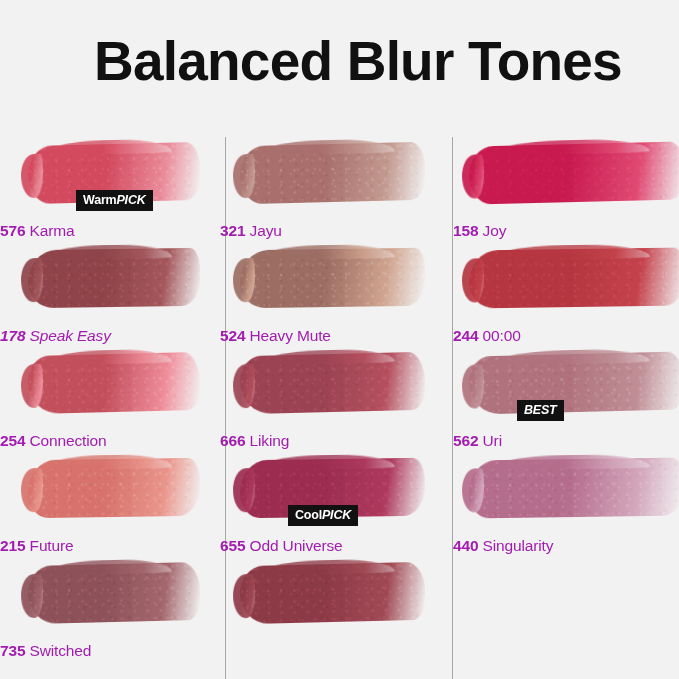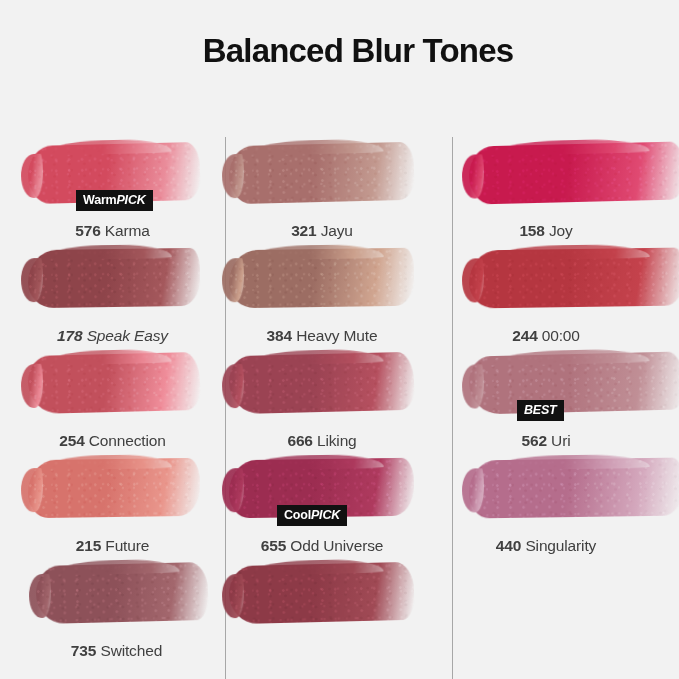--- a/index.html
+++ b/index.html
@@ -10,39 +10,39 @@
     overflow:hidden;
     position:relative;
     -webkit-font-smoothing:antialiased;
   }
   #page{position:absolute;inset:0;}
 
   
   .header{position:absolute;left:0;right:0;top:0;height:120px;text-align:center;}
   .title{
     position:absolute;left:0;right:0;top:34px;
-    font-size:33px;font-weight:bold;color:#111;
+    font-size:55px;font-weight:bold;color:#111;
     letter-spacing:-0.8px;line-height:1;padding-left:37px;
   }
   .subtitle{
     position:absolute;left:0;right:0;top:88px;
     font-size:14.5px;font-weight:400;color:#2b2b2b;
     letter-spacing:-0.1px;
   }
 
   
   .divider{position:absolute;top:137px;bottom:0;width:1px;background:#8d8d8d;opacity:.75;}
   .divider.d1{left:225px;}
   .divider.d2{left:452px;}
 
   
   .cols{position:absolute;left:0;right:0;top:120px;bottom:0;}
   .col{position:absolute;top:0;bottom:0;}
   .col.c1{left:0;width:225px;}
-  .col.c2{left:209px;width:226px;}
+  .col.c2{left:220px;width:226px;}
   .col.c3{left:453px;width:226px;}
 
   .cell{position:absolute;left:0;right:0;}
   .swatch-wrap{position:relative;width:100%;height:72px;}
 
   
   .sw{
     position:absolute;
     top:6px;height:58px;
     border-radius:26px 10px 12px 20px / 30px 26px 24px 28px;
@@ -71,22 +71,22 @@
       radial-gradient(circle at 77% 58%, rgba(0,0,0,.07) 0 1px, transparent 1.8px),
       radial-gradient(circle at 30% 80%, rgba(0,0,0,.06) 0 1px, transparent 1.8px);
     background-size:13px 11px,17px 15px,11px 13px,15px 12px,19px 14px;
     pointer-events:none;
     mix-blend-mode:overlay;
   }
 
   
   .label{
     position:absolute;left:0;right:0;
-    text-align:center;
-    font-size:15.5px;color:#404040;
+    text-align:left;
+    font-size:15.5px;color:#a21caf;
     letter-spacing:-0.15px;
     white-space:nowrap;
   }
   .label .num{font-weight:bold;}
   .label .name{font-weight:400;}
 
   
   .badge{
     position:absolute;
     background:#111;color:#fff;
@@ -138,21 +138,21 @@
           <div class="label" style="top: 84px;"><span class="num">254</span><span class="name"> Connection</span></div>
         </div>
         <div class="cell" style="top: 333px; height: 100px;">
           <div class="swatch-wrap">
             <div class="sw" style="left: 28px; width: 172px; background: linear-gradient(100deg, rgb(215, 115, 108) 0%, rgb(215, 115, 108) 46%, rgb(233, 150, 140) 78%, rgba(242, 242, 242, 0.55) 99%); border-radius: 28px 12px 22px 20px / 32px 24px 30px; transform: rotate(-0.8deg);">
               <div class="grain"></div>
             </div>
           </div>
           <div class="label" style="top: 84px;"><span class="num">215</span><span class="name"> Future</span></div>
         </div>
-        <div class="cell" style="top: 438px; height: 100px; margin-left: 8px;">
+        <div class="cell" style="top: 438px; height: 100px;">
           <div class="swatch-wrap">
             <div class="sw" style="left: 28px; width: 172px; background: linear-gradient(100deg, rgb(141, 81, 89) 0%, rgb(141, 81, 89) 46%, rgb(163, 103, 109) 78%, rgba(242, 242, 242, 0.55) 99%); border-radius: 24px 18px 12px 28px / 28px 28px 26px 30px; transform: rotate(-1.4deg);">
               <div class="grain"></div>
             </div>
           </div>
           <div class="label" style="top: 84px;"><span class="num">735</span><span class="name"> Switched</span></div>
         </div>
       </div>
       <div class="col c2">
         <div class="cell" style="top: 18px; height: 100px;">
@@ -162,21 +162,21 @@
             </div>
           </div>
           <div class="label" style="top: 84px;"><span class="num">321</span><span class="name"> Jayu</span></div>
         </div>
         <div class="cell" style="top: 123px; height: 100px;">
           <div class="swatch-wrap">
             <div class="sw" style="left: 20px; width: 185px; background: linear-gradient(100deg, rgb(156, 109, 99) 0%, rgb(156, 109, 99) 46%, rgb(208, 165, 144) 78%, rgba(242, 242, 242, 0.55) 99%); border-radius: 30px 10px 20px 26px / 34px 22px 28px 26px; transform: rotate(-0.8deg);">
               <div class="grain"></div>
             </div>
           </div>
-          <div class="label" style="top: 84px;"><span class="num">384</span><span class="name"> Heavy Mute</span></div>
+          <div class="label" style="top: 84px;"><span class="num">524</span><span class="name"> Heavy Mute</span></div>
         </div>
         <div class="cell" style="top: 228px; height: 100px;">
           <div class="swatch-wrap">
             <div class="sw" style="left: 20px; width: 185px; background: linear-gradient(100deg, rgb(155, 67, 83) 0%, rgb(155, 67, 83) 46%, rgb(181, 80, 95) 78%, rgba(242, 242, 242, 0.55) 99%); border-radius: 22px 16px 14px 30px / 26px 30px 22px 32px; transform: rotate(-1.4deg);">
               <div class="grain"></div>
             </div>
           </div>
           <div class="label" style="top: 84px;"><span class="num">666</span><span class="name"> Liking</span></div>
         </div>
         <div class="cell" style="top: 333px; height: 100px;">

